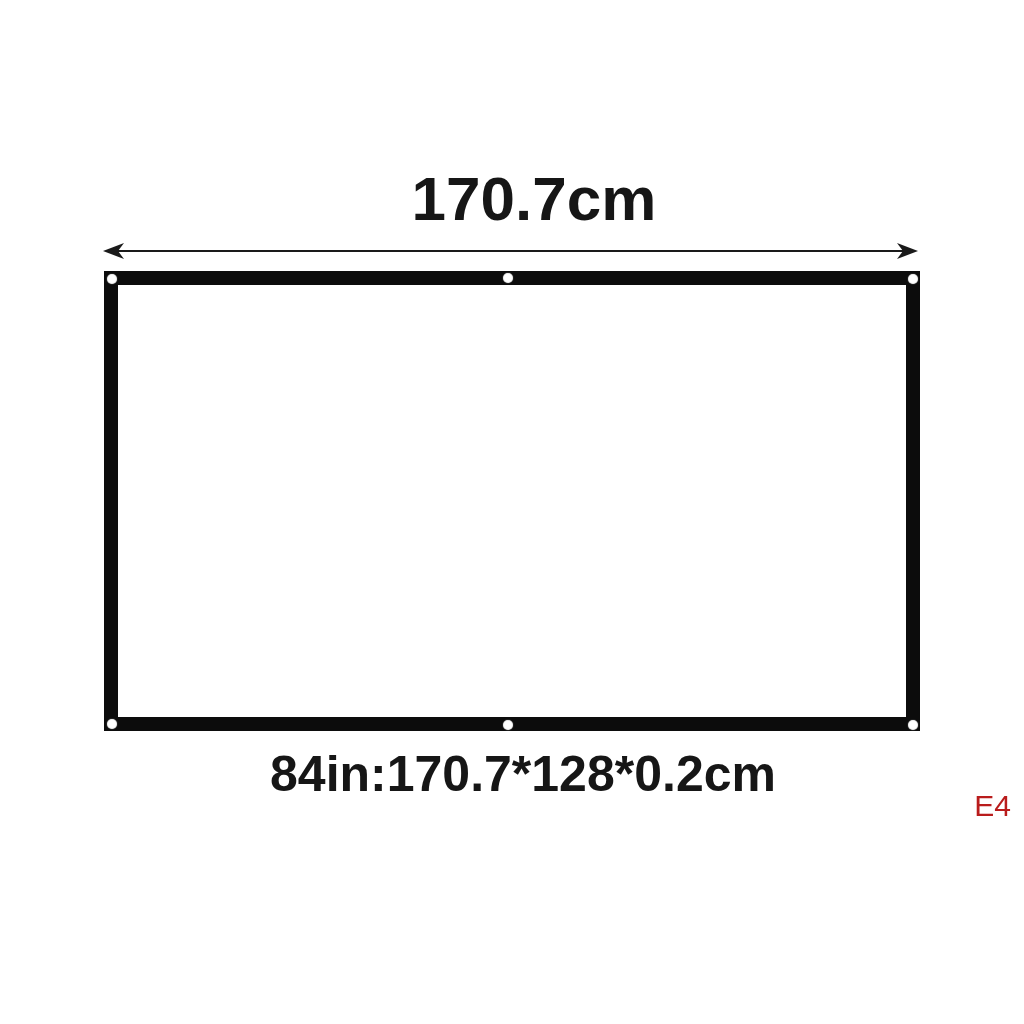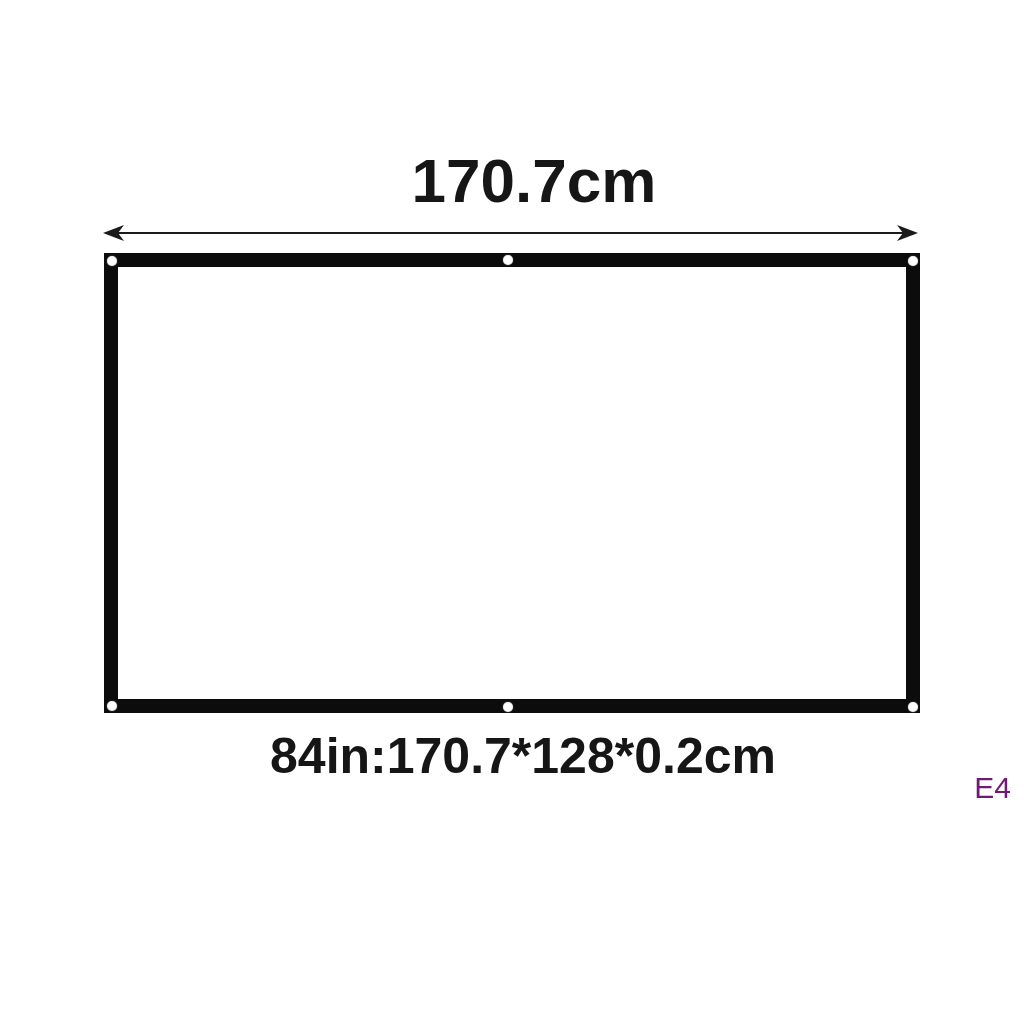--- a/index.html
+++ b/index.html
@@ -11,20 +11,21 @@
     height: 1024px;
     background: #ffffff;
     font-family: "Liberation Sans", sans-serif;
     overflow: hidden;
   }
   .stage {
     position: relative;
     width: 1024px;
     height: 809px;
     background: #ffffff;
+    margin-top: 18px;
   }
   .width-title {
     position: absolute;
     top: 148px;
     left: 22px;
     width: 1024px;
     text-align: center;
     font-size: 62px;
     font-weight: bold;
     letter-spacing: 0px;
@@ -72,21 +73,21 @@
     font-weight: 600;
     color: #161616;
     line-height: 1.15;
   }
   .watermark {
     position: absolute;
     right: 13px;
     bottom: 4px;
     font-size: 30px;
     font-weight: 400;
-    color: #701a75;
+    color: #b91c1c;
   }
 </style>
 </head>
 <body>
 
 <div class="stage">
 
   <div class="width-title">170.7cm</div>
 
   <svg class="width-arrow" viewBox="0 0 817 18" xmlns="http://www.w3.org/2000/svg">

